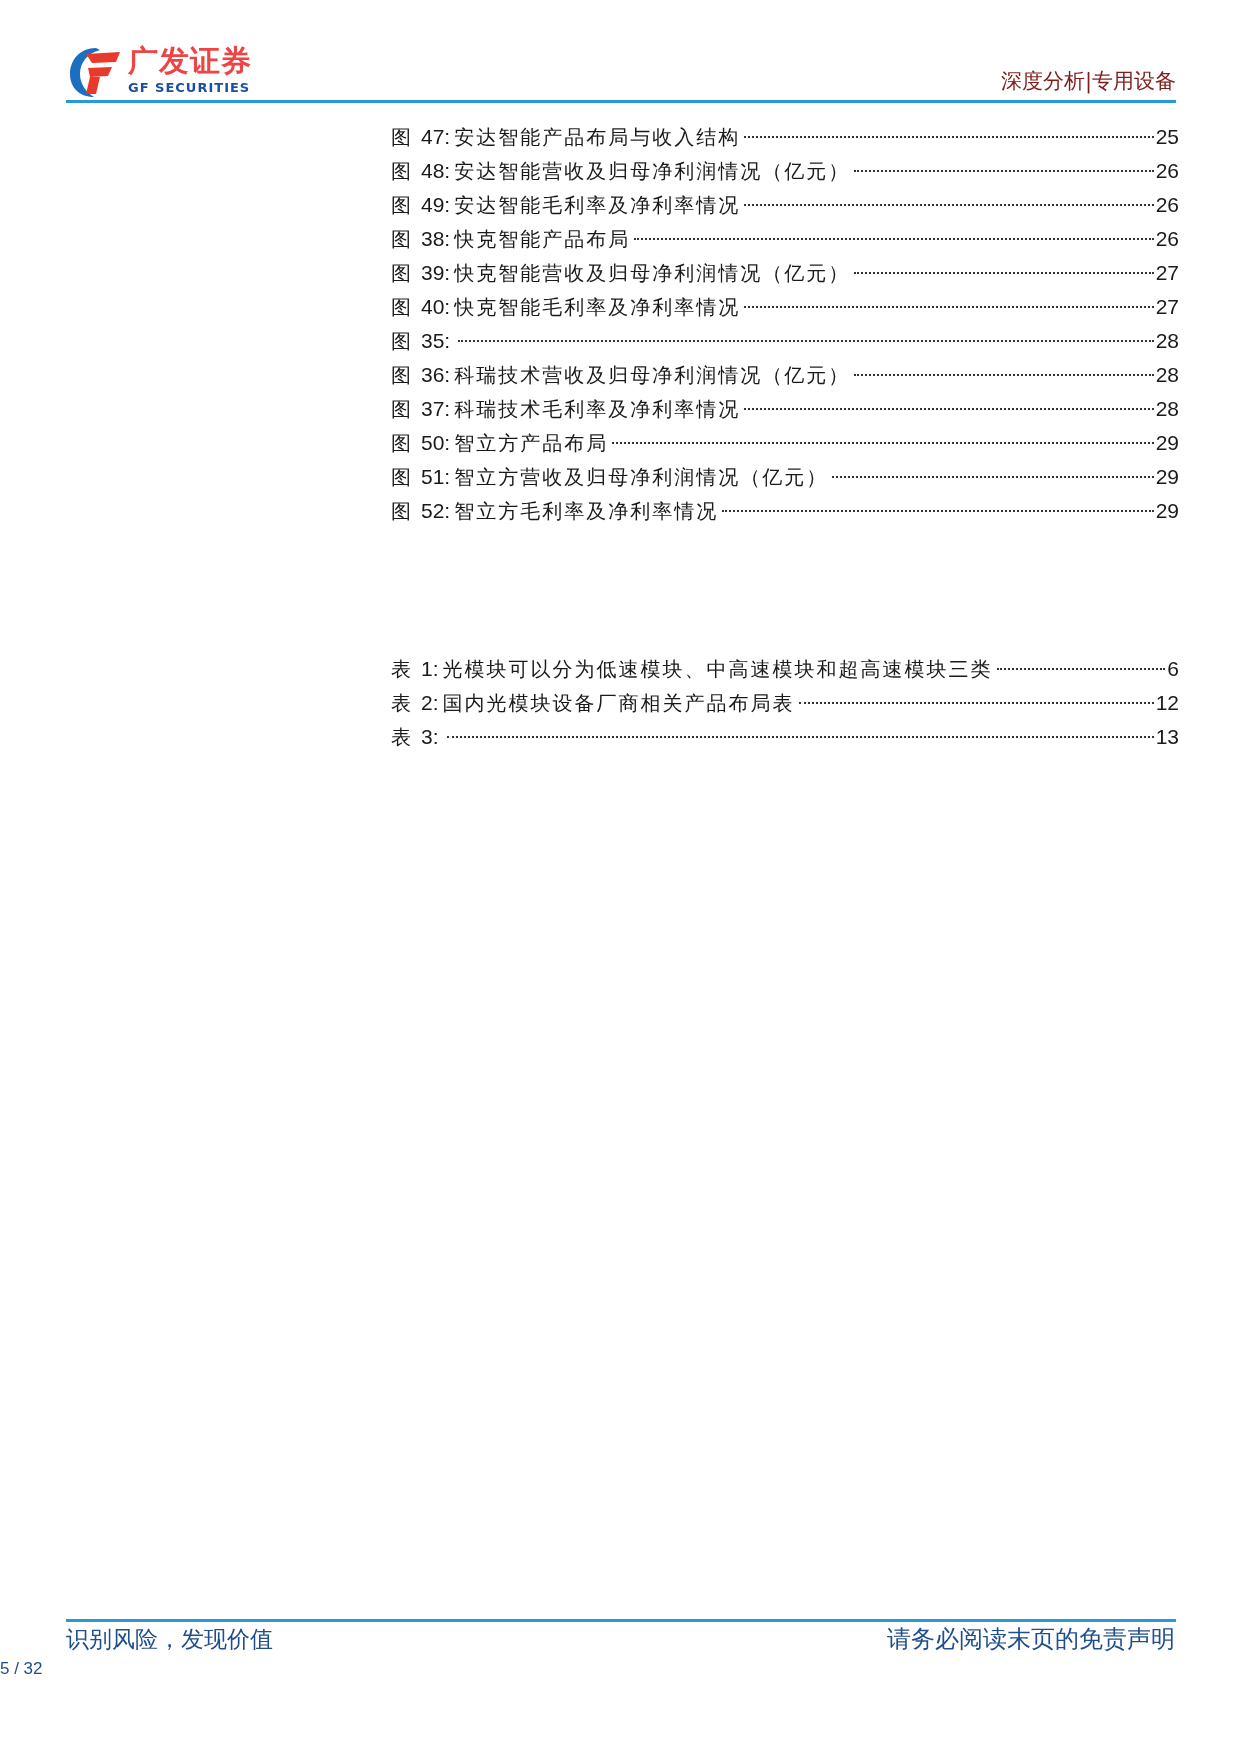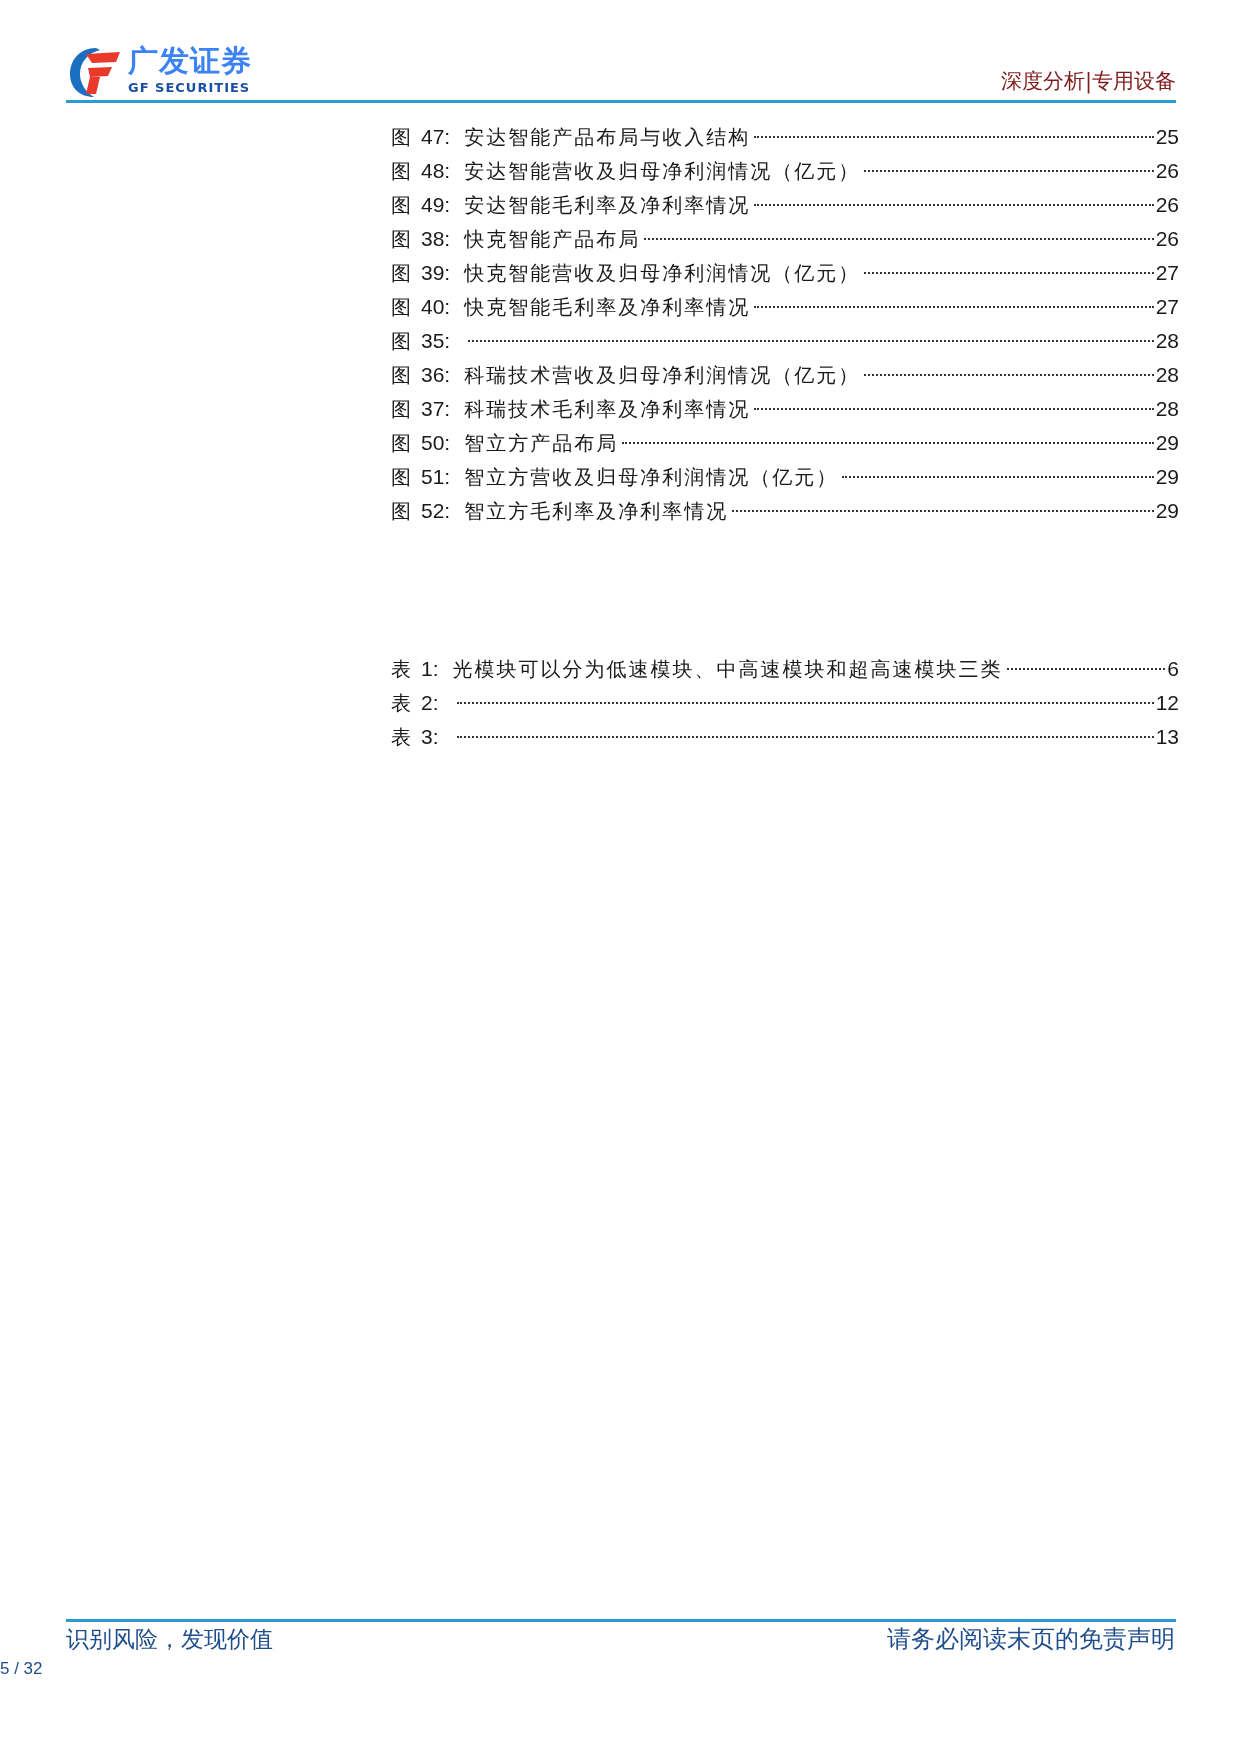--- a/index.html
+++ b/index.html
@@ -38,21 +38,21 @@
       height: 56px;
     }
     .logo-cn {
       position: absolute;
       left: 62px;
       top: 0px;
       font-family: "DejaVu Sans", sans-serif;
       font-weight: bold;
       font-size: 30px;
       letter-spacing: 1px;
-      color: #3b82f6;
+      color: #ef4444;
       line-height: 34px;
     }
     .logo-en {
       position: absolute;
       left: 62px;
       top: 36px;
       font-family: "DejaVu Sans", sans-serif;
       font-weight: bold;
       font-size: 13px;
       letter-spacing: 1px;
@@ -94,21 +94,21 @@
       white-space: nowrap;
     }
     .toc-prefix {
       font-family: "DejaVu Serif", serif;
       font-size: 20px;
       margin-right: 10px;
     }
     .toc-num {
       font-family: "Liberation Sans", sans-serif;
       font-size: 21px;
-      margin-right: 14px;
+      margin-right: 4px;
     }
     .toc-title {
       font-family: "DejaVu Serif", serif;
       font-size: 20px;
       letter-spacing: 2px;
     }
     .toc-leader {
       flex: 1;
       margin: 0 2px 0 4px;
       border-bottom: 2px dotted #333;
@@ -269,20 +269,21 @@
   <div class="toc-row">
     <span class="toc-prefix">表</span>
     <span class="toc-num">1:</span>
     <span class="toc-title">光模块可以分为低速模块、中高速模块和超高速模块三类</span>
     <span class="toc-leader"></span>
     <span class="toc-page">6</span>
   </div>
   <div class="toc-row">
     <span class="toc-prefix">表</span>
     <span class="toc-num">2:</span>
+    <span class="toc-title">国内光模块设备厂商相关产品布局表</span>
     <span class="toc-leader"></span>
     <span class="toc-page">12</span>
   </div>
   <div class="toc-row">
     <span class="toc-prefix">表</span>
     <span class="toc-num">3:</span>
     <span class="toc-leader"></span>
     <span class="toc-page">13</span>
   </div>
 </div>

